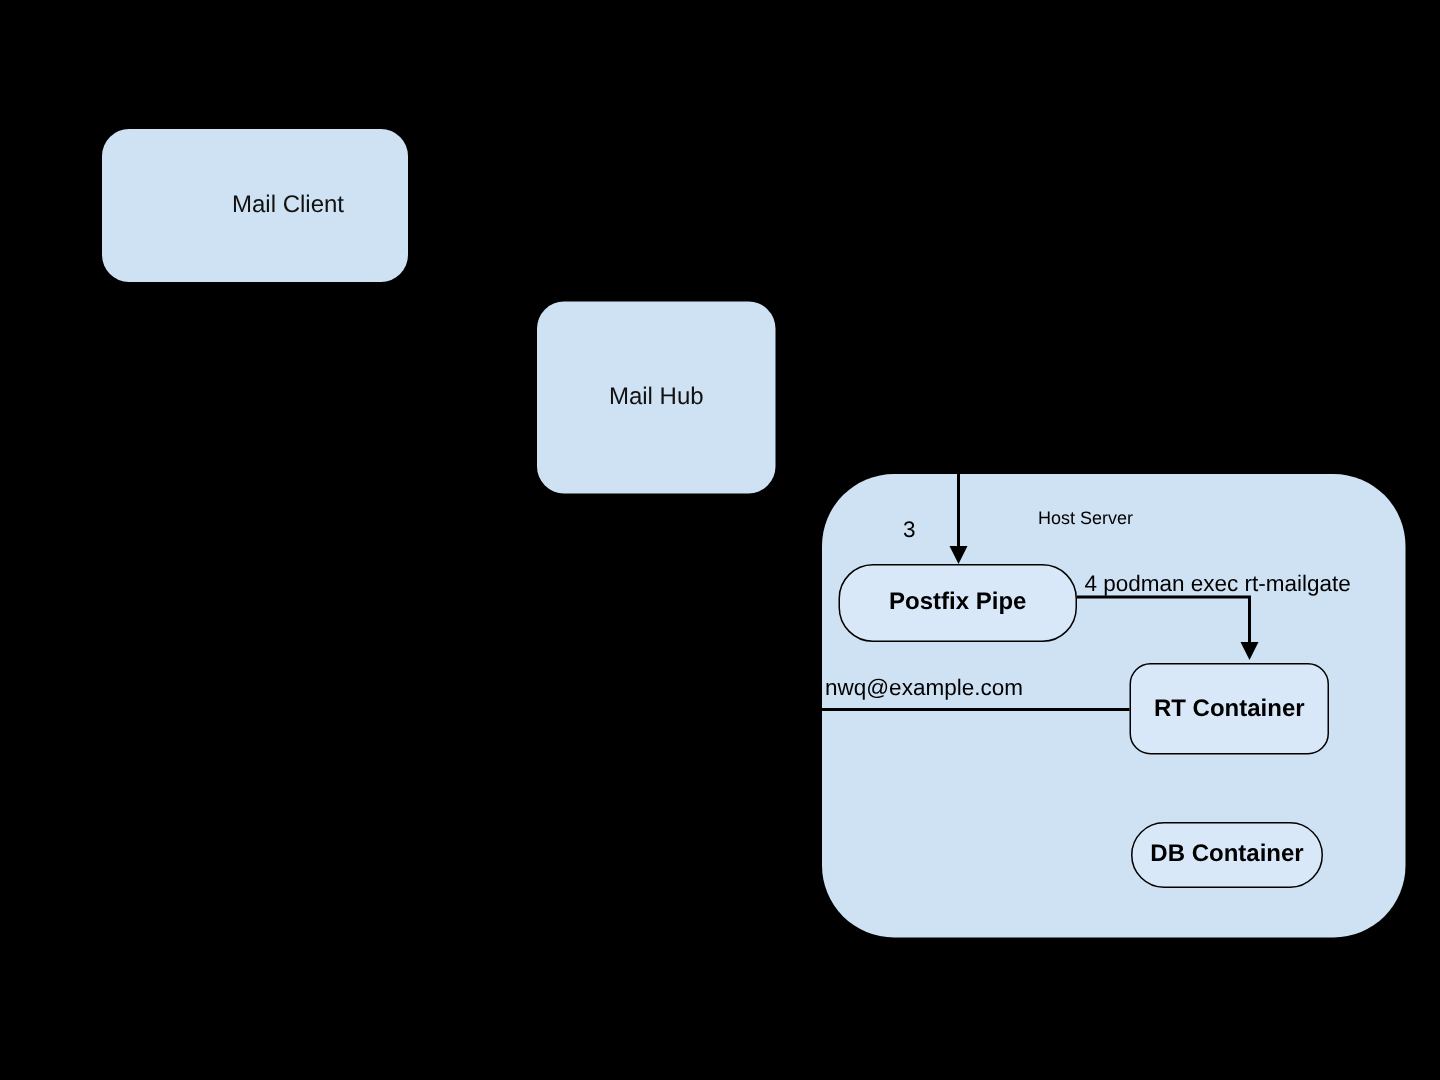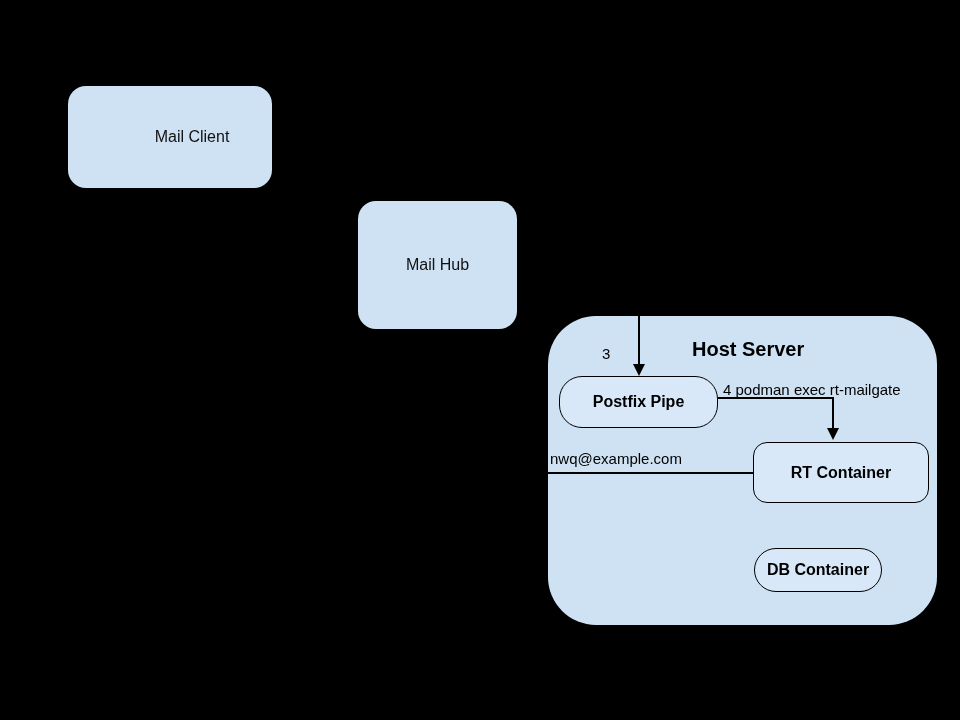--- a/index.html
+++ b/index.html
@@ -33,23 +33,22 @@
     position: absolute;
     left: 548px; top: 316px;
     width: 389px; height: 309px;
     background: #cfe2f3;
     border-radius: 48px;
     overflow: hidden; 
   }
   .host-label {
     position: absolute;
     left: 144px; top: 22px;
-    font-size: 20px;
+    font-size: 12px;
     white-space: nowrap;
-    font-weight: bold;
   }
   .annotation {
     position: absolute;
     font-size: 15px;
     white-space: nowrap;
   }
   #step3-label { left: 54px; top: 29px; }
   #step4-label { left: 175px; top: 65px; }
   #recipient-label { left: 2px; top: 134px; text-align: center; }
 
@@ -59,21 +58,21 @@
     border: 1.5px solid #000000;
     border-radius: 23px;
     display: flex;
     align-items: center;
     justify-content: center;
     font-size: 16px;
     font-weight: bold;
     box-sizing: border-box;
   }
   #postfix-pipe { left: 11px;  top: 60px;  width: 159px; height: 52px; }
-  #rt-container { left: 205px; top: 126px; width: 176px; height: 61px; border-radius: 14px; }
+  #rt-container { left: 205px; top: 126px; width: 133px; height: 61px; border-radius: 14px; }
   #db-container { left: 206px; top: 232px; width: 128px; height: 44px; }
 
   .arrow-layer {
     position: absolute;
     left: 0; top: 0;
     width: 389px; height: 309px;
     pointer-events: none;
   }
 </style>
 </head>

